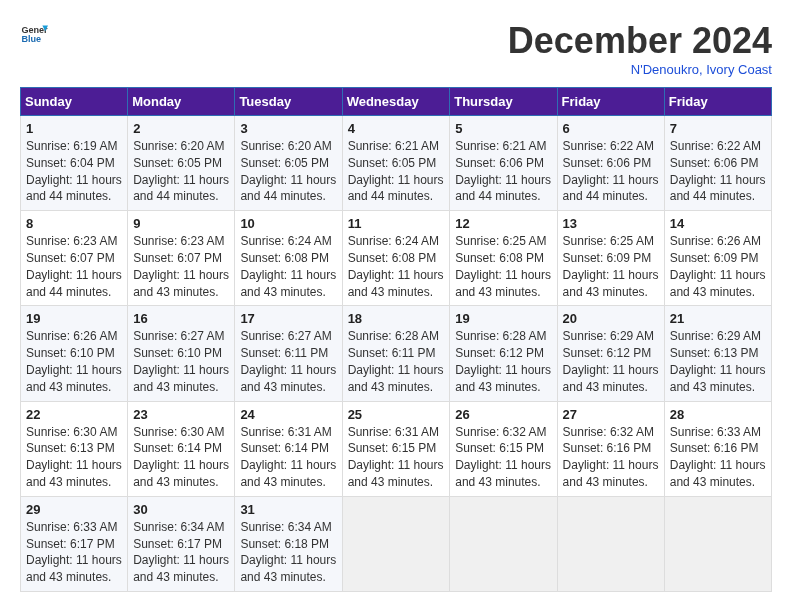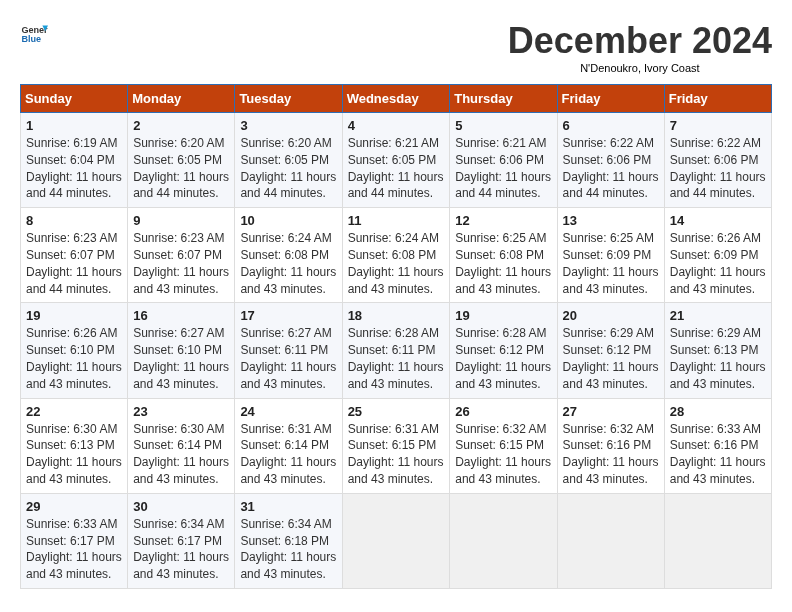--- a/index.html
+++ b/index.html
@@ -19,38 +19,38 @@
     .logo {
       display: flex;
       align-items: center;
       gap: 4px;
     }
     .logo-icon {
       width: 28px;
       height: 28px;
     }
     .title-area {
-      text-align: center;
+      text-align: right;
     }
     .month-title {
       font-size: 36px;
       font-weight: bold;
       color: #333;
     }
     .location-title {
-      font-size: 11px;
-      color: #000000;
+      font-size: 13px;
+      color: #1d4ed8;
     }
     .calendar {
       width: 100%;
       border-collapse: collapse;
       font-size: 11px;
     }
     .calendar thead th {
-      background: #c2410c;
+      background: #4c1d95;
       color: #fff;
       padding: 6px 4px;
       text-align: left;
       font-size: 13px;
       font-weight: bold;
       border: 1px solid #2e6db4;
     }
     .calendar tbody tr {
       border: 1px solid #ccc;
     }

